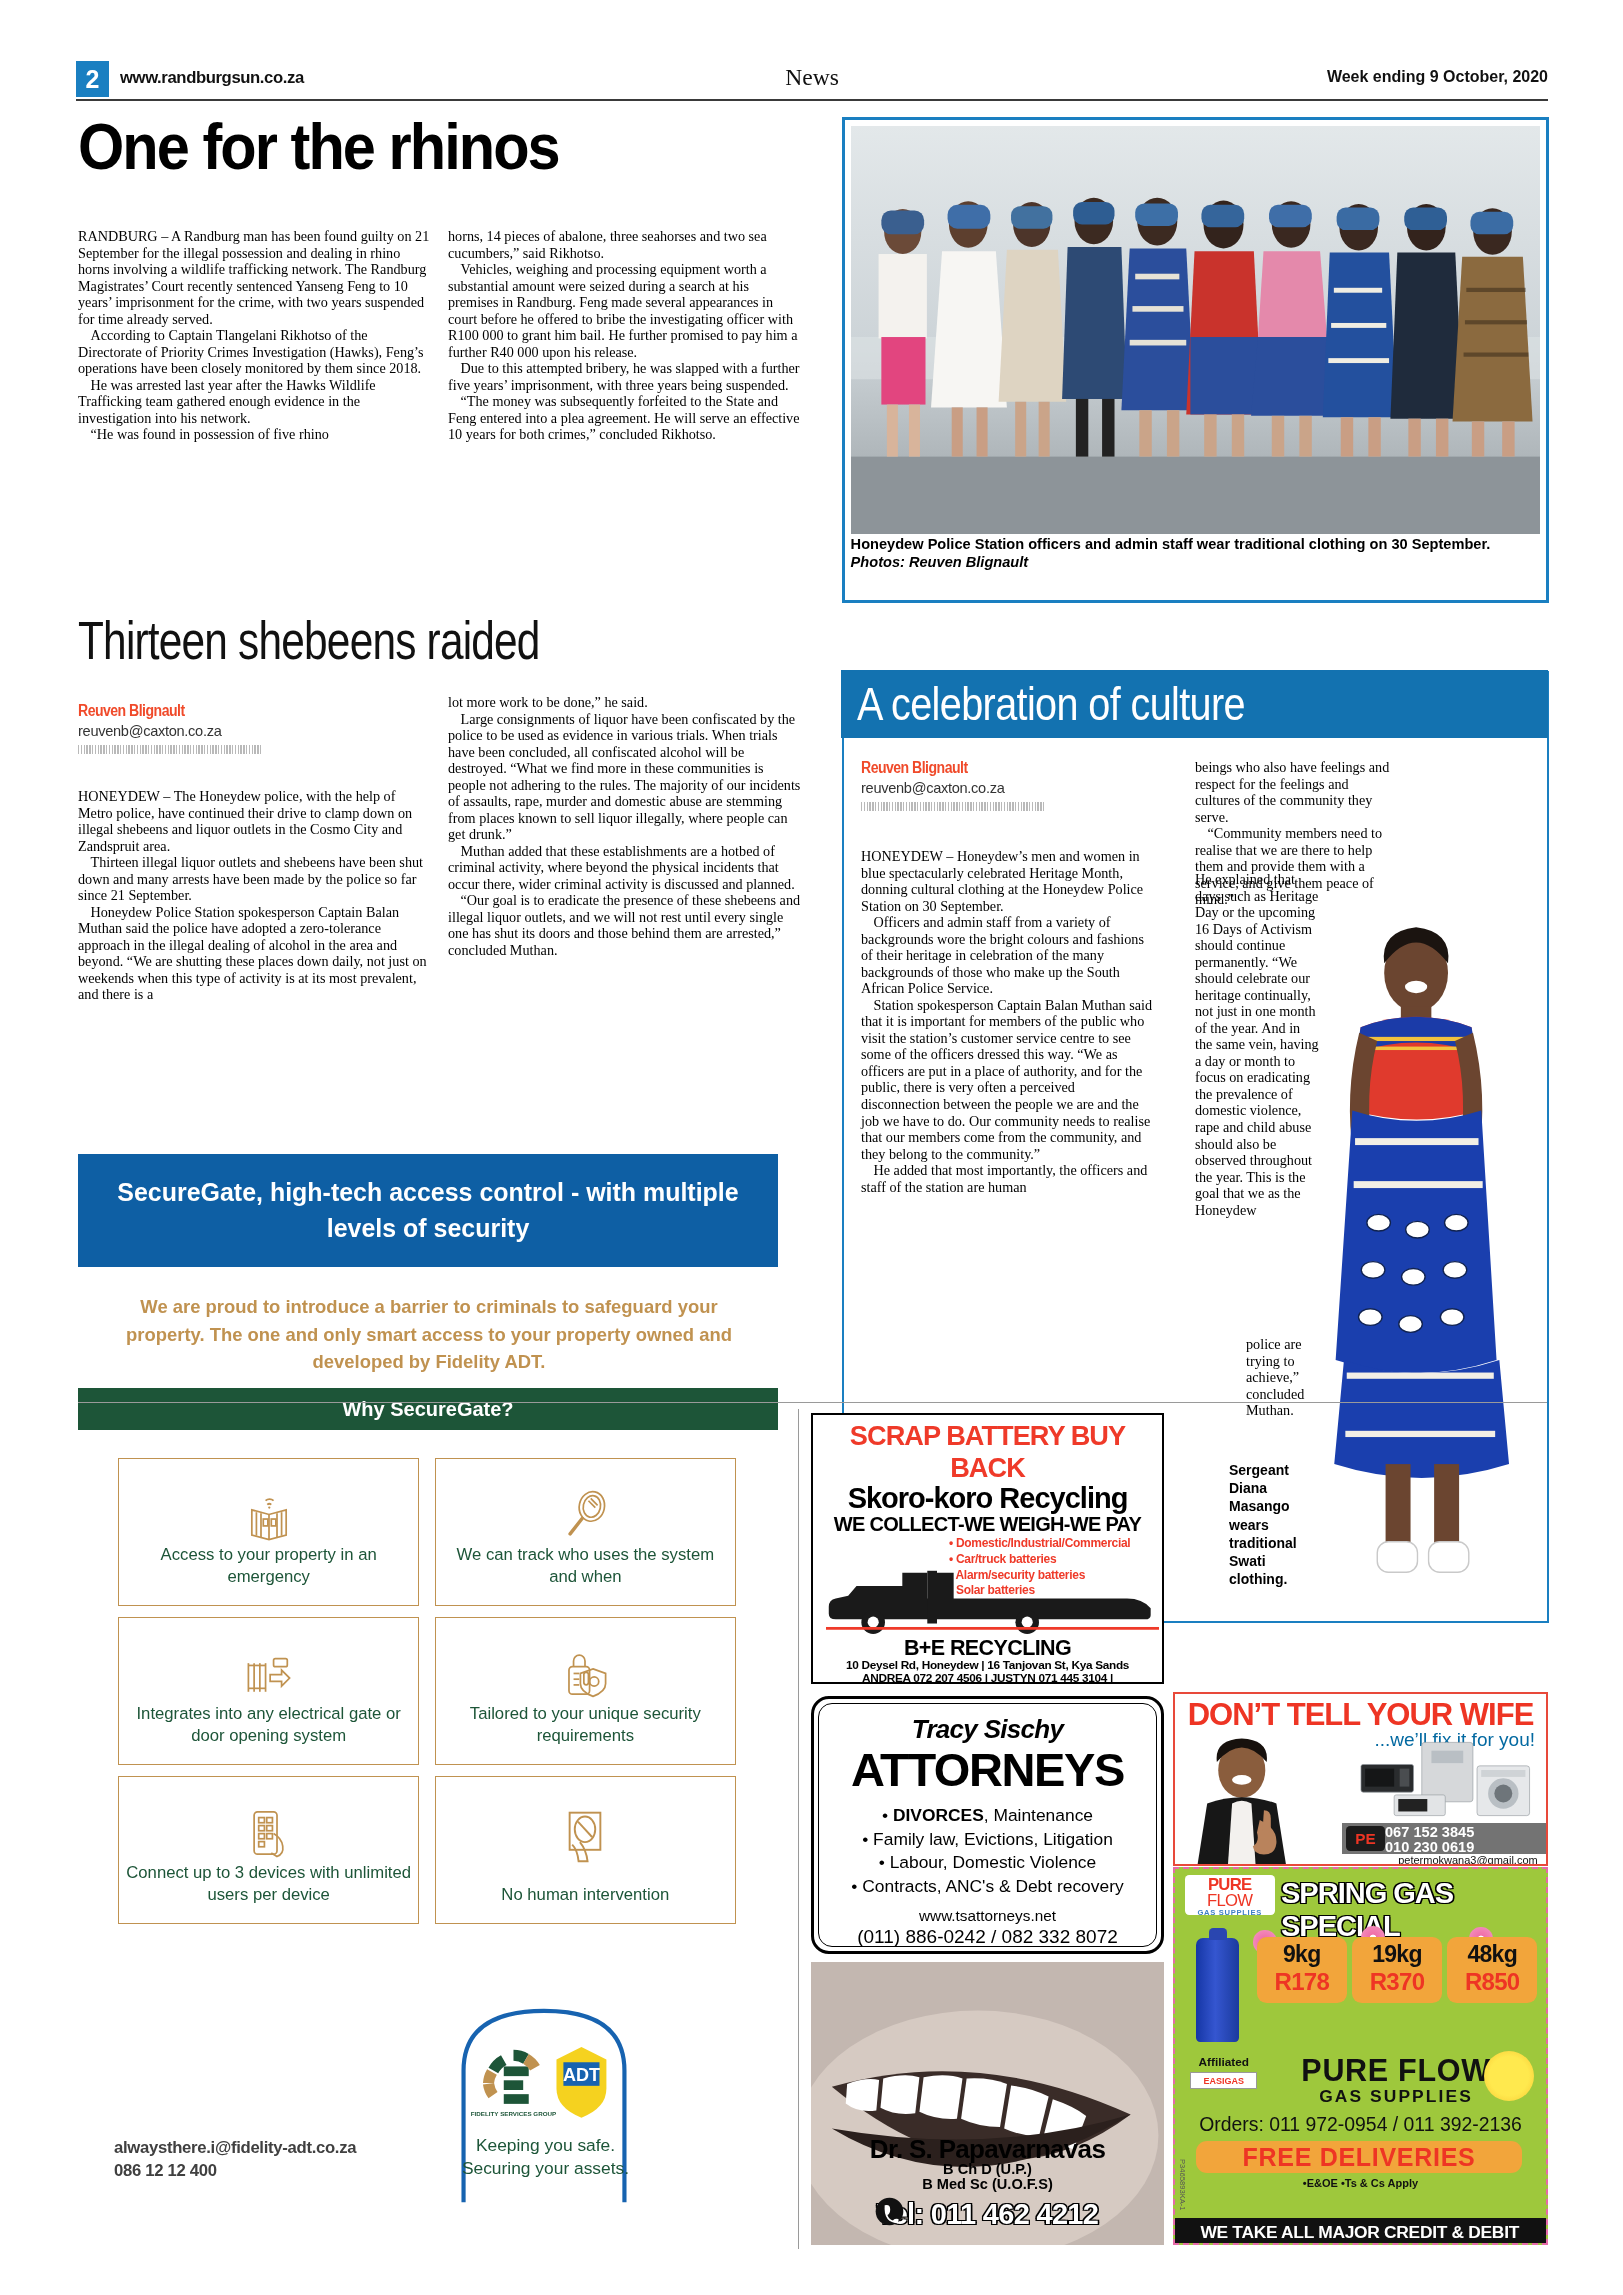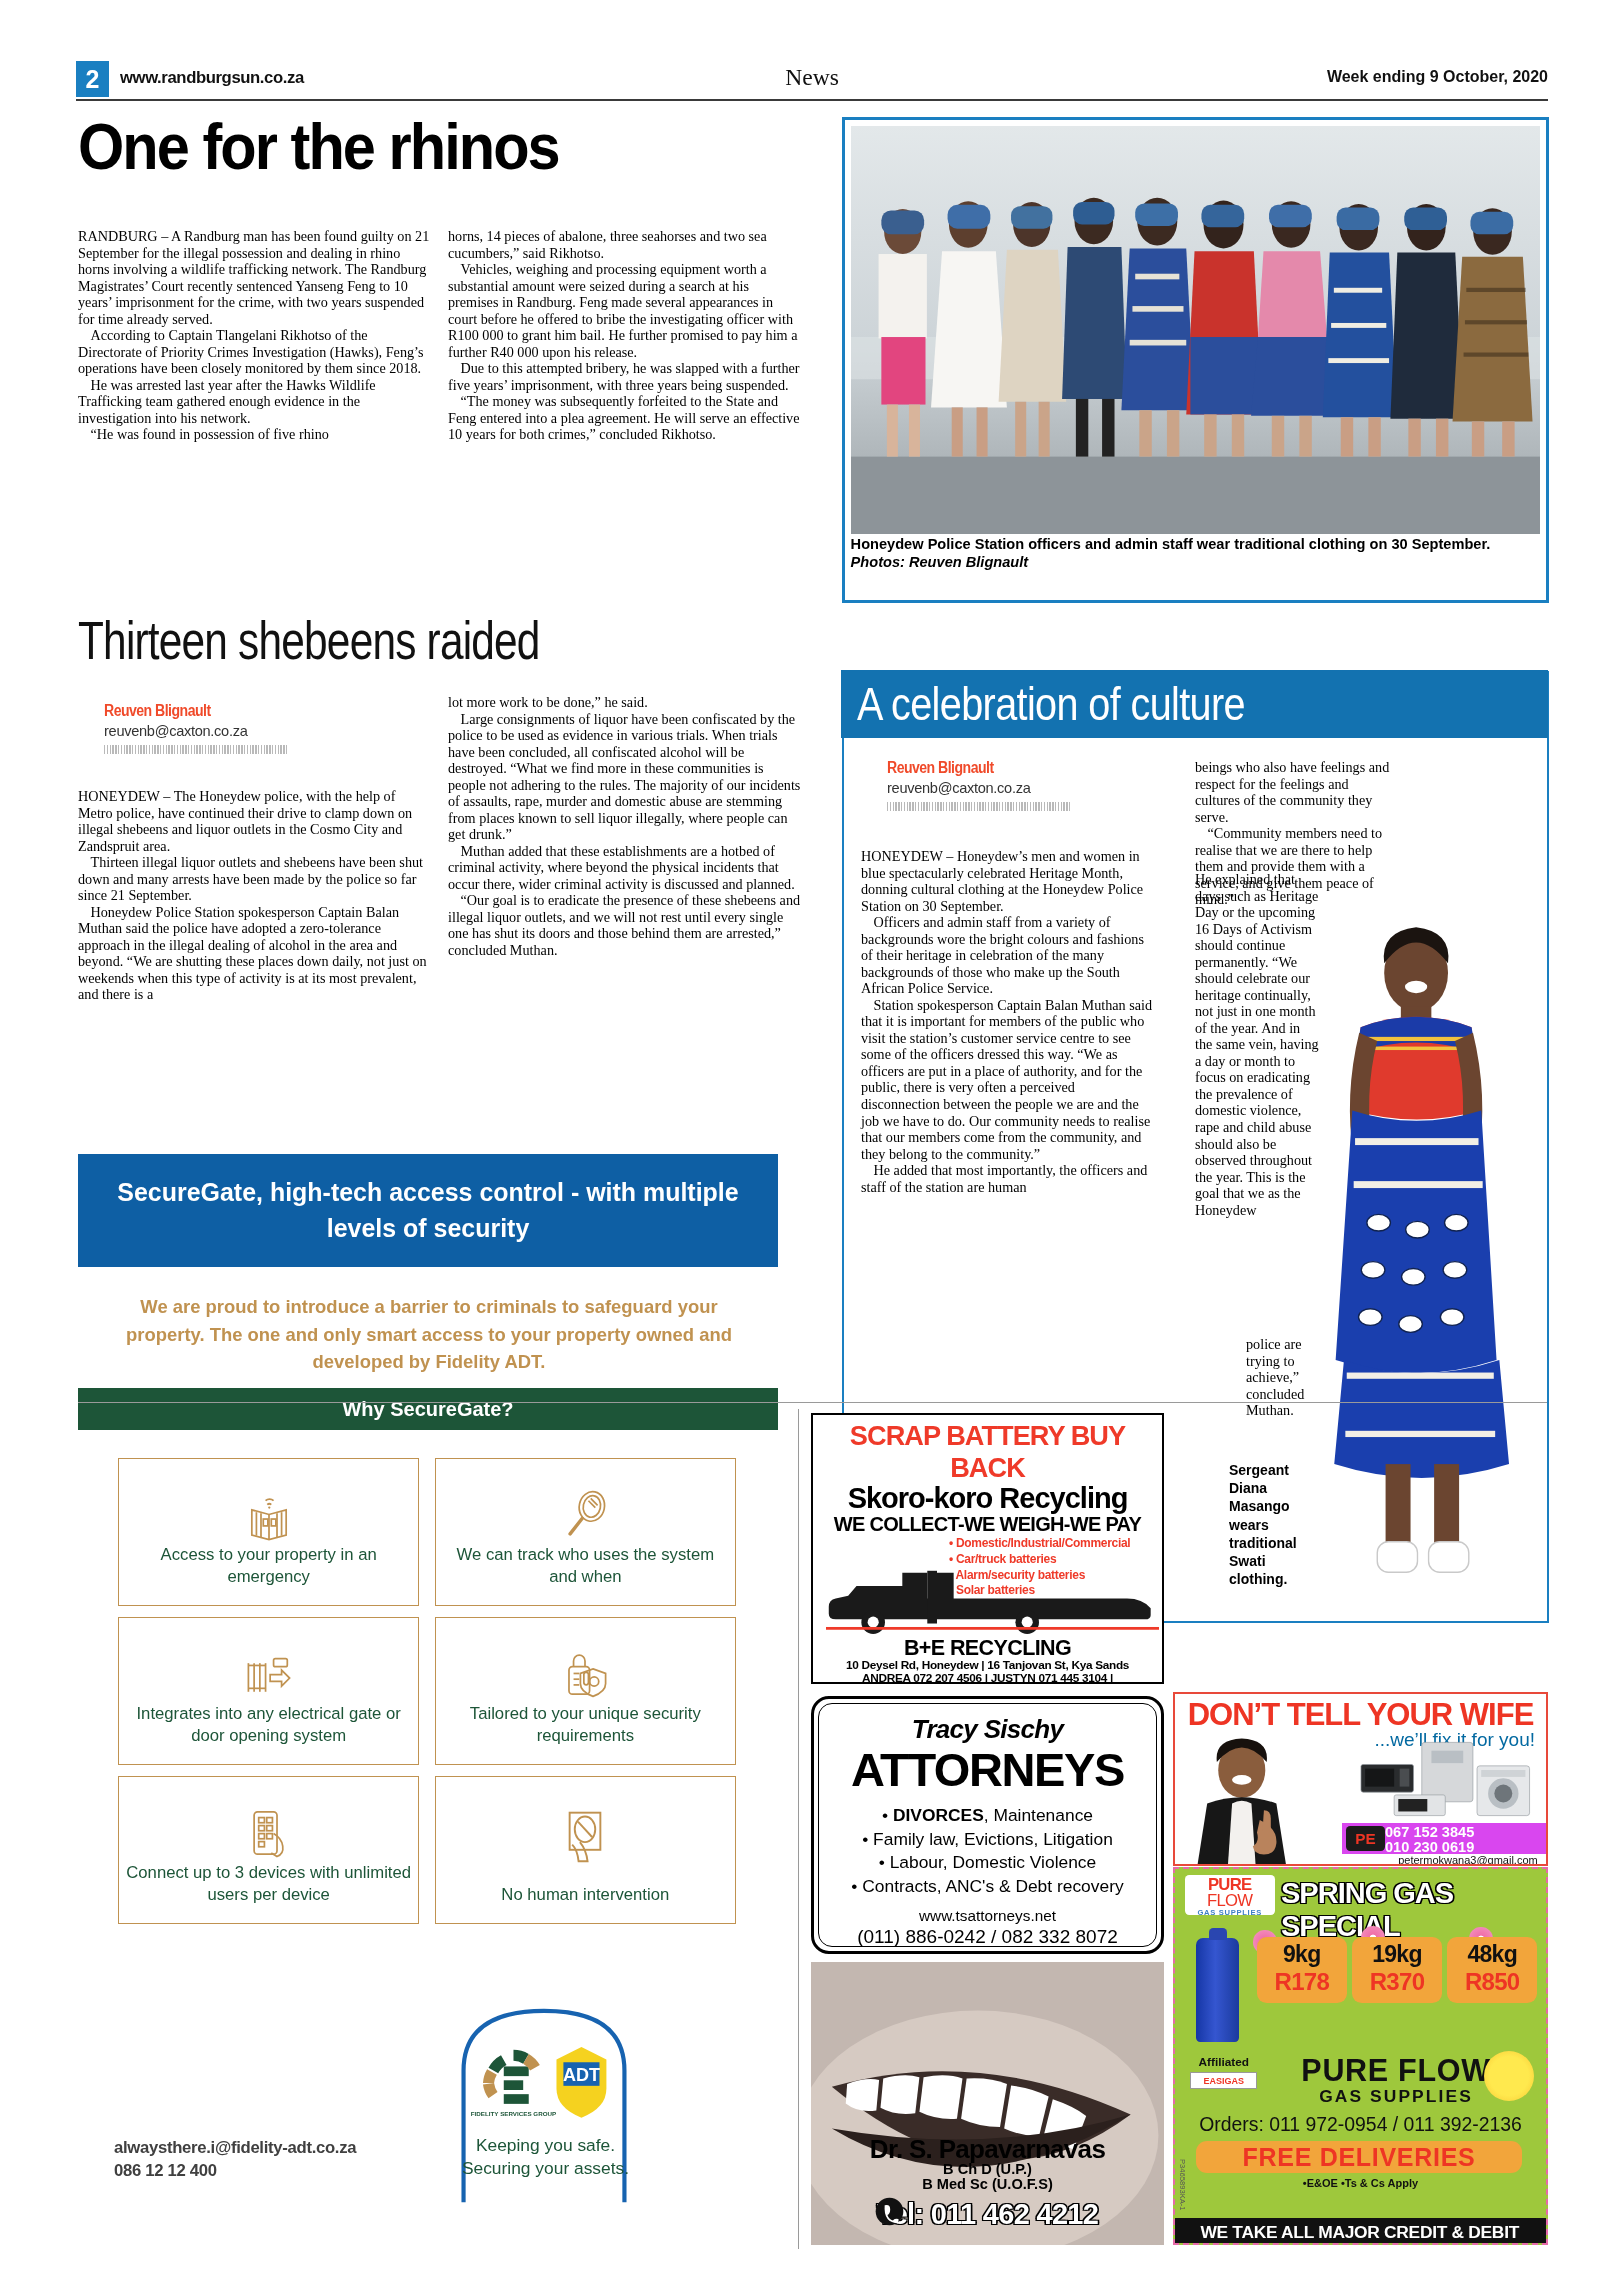--- a/index.html
+++ b/index.html
@@ -64,21 +64,21 @@
     display:block;
   }
   .byline-mail {
     font-family:"Liberation Sans", sans-serif; font-size:14.6px; color:#333;
     letter-spacing:-0.3px; display:block; margin-top:2.8px;
   }
   .byline-rule {
     display:block; height:9px; margin-top:6.2px;
     background:repeating-linear-gradient(90deg,#b9b9b9 0 1.4px,#fff 1.4px 2.8px);
   }
-  .byline-block { position:absolute;margin-left:26px; }
+  .byline-block { position:absolute; }
   .bl-shebeens { left:78px; top:702px; width:183px; }
 
   .c1-shebeens { left:78px; top:788px; width:353px; }
   .c2-shebeens { left:448px; top:694px; width:353px; }
 
   
   .photo-frame {
     position:absolute; left:842px; top:117px; width:707px; height:486px;
     border:3.5px solid #1a7fc1; background:#fff; padding:5.6px;
   }
@@ -195,21 +195,21 @@
   .dt-q1    { position:absolute; left:0; top:199px; width:100%; text-align:center; font-family:"Liberation Sans", sans-serif; font-weight:bold; font-size:14.6px; }
   .dt-q2    { position:absolute; left:0; top:214px; width:100%; text-align:center; font-family:"Liberation Sans", sans-serif; font-weight:bold; font-size:14.6px; }
   .dt-tel   { position:absolute; left:0; top:236px; width:100%; text-align:center; font-family:"Liberation Sans", sans-serif; font-weight:bold; font-size:29px; color:#fff;
               text-shadow:-1.4px -1.4px 0 #000,1.4px -1.4px 0 #000,-1.4px 1.4px 0 #000,1.4px 1.4px 0 #000; letter-spacing:-0.7px; }
 
   .ad-wife { left:1173px; top:1692px; width:375px; height:174px; border:2.1px solid #e8493a; overflow:hidden; background:#fff; }
   .wf-title { text-align:center; font-family:"Liberation Sans", sans-serif; font-weight:bold; font-size:31px; color:#ee3524; letter-spacing:-1px; margin-top:2.8px; }
   .wf-sub   { position:absolute; right:11px; top:35px; font-family:"Liberation Sans", sans-serif; font-size:19px; color:#0369a1; }
   .wf-man   { position:absolute; left:7px; top:43px; width:132px; height:128px; }
   .wf-appl  { position:absolute; left:180px; top:47px; width:184px; height:76px; }
-  .wf-redbar{ position:absolute; left:167px; top:129px; width:205px; height:30.5px; background:#d946ef;
+  .wf-redbar{ position:absolute; left:167px; top:129px; width:205px; height:30.5px; background:#737373;
               color:#fff; font-family:"Liberation Sans", sans-serif; font-weight:bold; font-size:14.6px;
               line-height:1.05; padding:2.1px 4.2px 0 43px; }
   .wf-mail  { position:absolute; right:8.3px; top:160px; font-family:"Liberation Sans", sans-serif; font-size:11px; color:#111; }
   .wf-logo  { position:absolute; left:171px; top:132px; width:39px; height:25px; background:#1b1b1b; border-radius:4.2px;
               color:#ee3524; font-family:"Liberation Sans", sans-serif; font-weight:bold; font-size:15.3px; text-align:center; line-height:25px; }
 
   .ad-gas { left:1173px; top:1867px; width:375px; height:378px; background:#9ec83c; overflow:hidden;
             border:2.8px dashed #e66aa8; }
   .gs-flow { position:absolute; left:9.7px; top:5.6px; width:90px; height:40px; background:#fff; border-radius:4.2px;
              text-align:center; }

